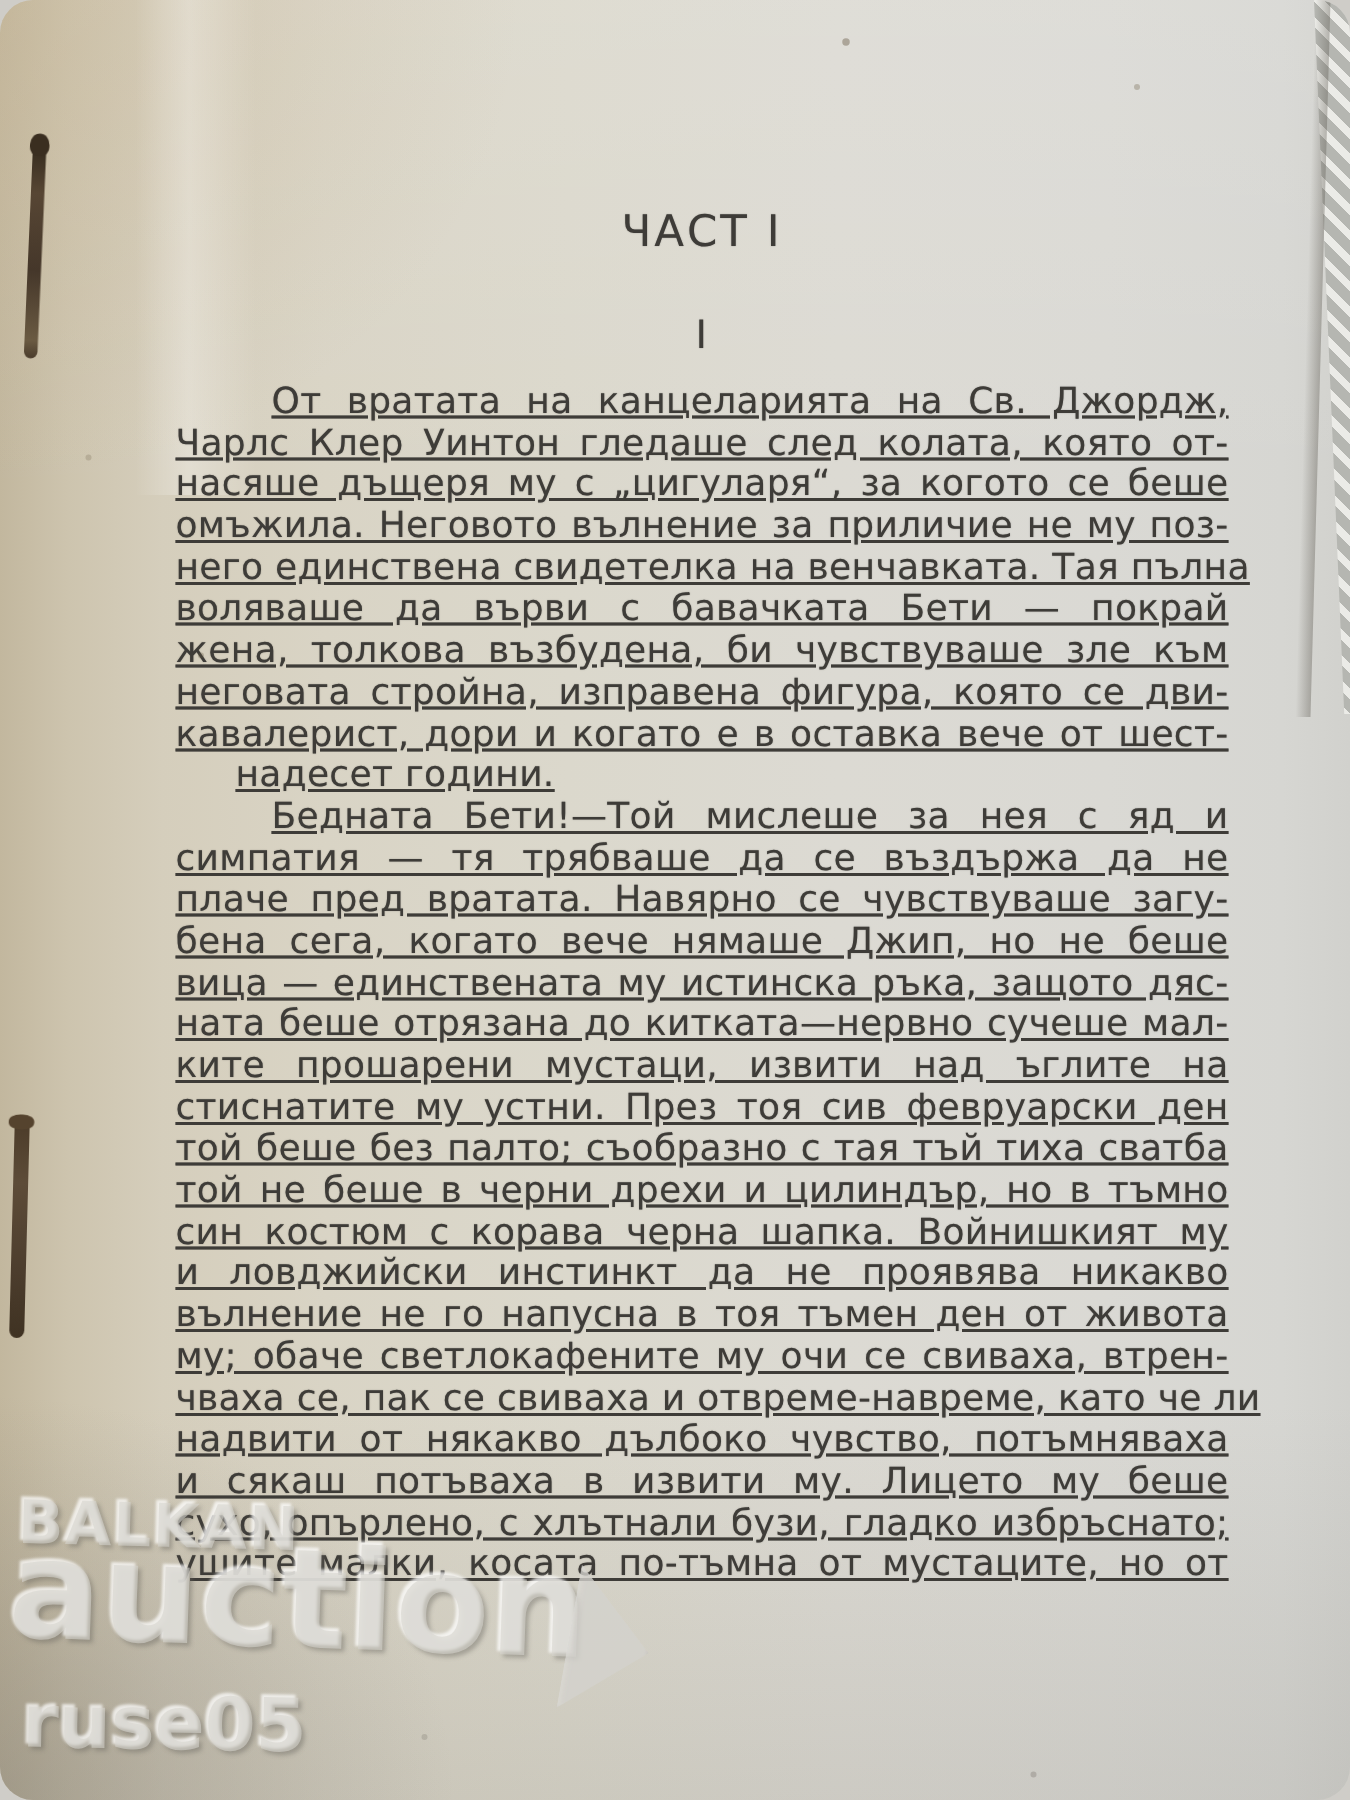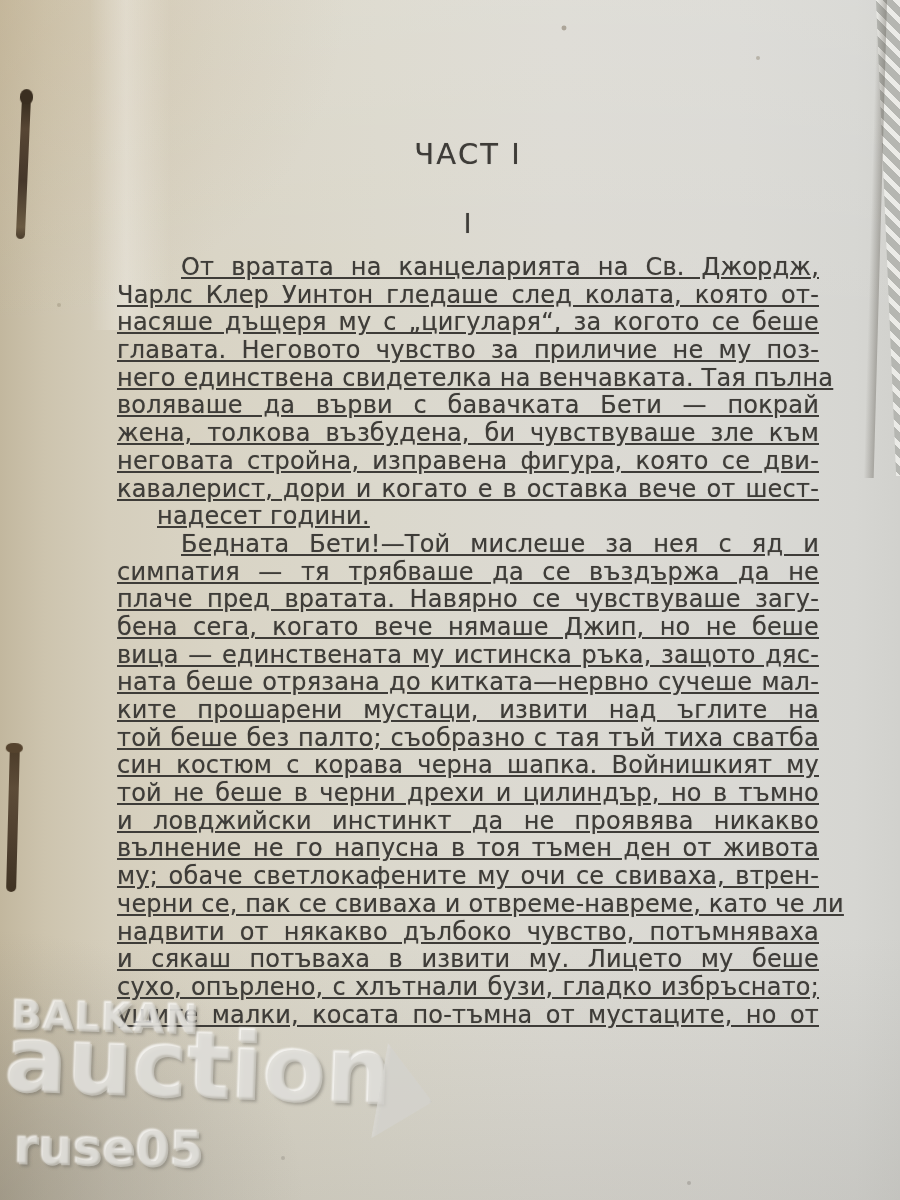--- a/index.html
+++ b/index.html
@@ -1,21 +1,21 @@
 <!DOCTYPE html>
 <html><head>
 <meta charset="utf-8">
 <style>
   html,body { margin:0; padding:0; }
   body {
     width:900px; height:1200px; overflow:hidden;
     font-family:"DejaVu Sans", sans-serif;
     background:#cfcdc8;
   }
-  .photo { position:relative; width:900px; height:1200px; overflow:hidden; }
+  .photo { position:relative; width:900px; height:1200px; overflow:hidden;border-radius:22px; }
 
   
   .page {
     position:absolute; inset:0;
     background:
       linear-gradient(90deg, rgba(255,255,255,0) 10%, rgba(255,255,255,.30) 14%, rgba(255,255,255,0) 19%) no-repeat 0 0 / 100% 330px,
       radial-gradient(55% 38% at 0% 0%, rgba(186,163,122,.28), rgba(186,163,122,0) 70%),
       radial-gradient(45% 30% at 0% 100%, rgba(118,114,106,.34), rgba(118,114,106,0) 75%),
       linear-gradient(to bottom, rgba(255,255,255,.10) 0%, rgba(255,255,255,0) 28%, rgba(255,255,255,0) 78%, rgba(124,121,113,.16) 100%),
       linear-gradient(90deg, #c2b79e 0%, #cdc4ae 5%, #d5cebc 12%, #d9d4c5 24%, #dbd8cc 42%, #dcdad3 62%, #dad9d4 82%, #d6d6d2 95%, #d1d1cd 100%);
@@ -112,41 +112,42 @@
   <div class="staple staple-top"></div>
   <div class="staple staple-bottom"></div>
 
   <div class="part-heading ink">ЧАСТ I</div>
   <div class="chapter-num ink">I</div>
 
   <div class="body-text ink" id="body-text">
       <div class="ln ind">От вратата на канцеларията на Св. Джордж,</div>
       <div class="ln">Чарлс Клер Уинтон гледаше след колата, която от-</div>
       <div class="ln">насяше дъщеря му с „цигуларя“, за когото се беше</div>
-      <div class="ln">главата. Неговото чувство за приличие не му поз-</div>
+      <div class="ln">омъжила. Неговото вълнение за приличие не му поз-</div>
       <div class="ln">него единствена свидетелка на венчавката. Тая пълна</div>
       <div class="ln">воляваше да върви с бавачката Бети — покрай</div>
       <div class="ln">жена, толкова възбудена, би чувствуваше зле към</div>
       <div class="ln">неговата стройна, изправена фигура, която се дви-</div>
       <div class="ln">кавалерист, дори и когато е в оставка вече от шест-</div>
       <div class="ln last">надесет години.</div>
       <div class="ln ind">Бедната Бети!—Той мислеше за нея с яд и</div>
       <div class="ln">симпатия — тя трябваше да се въздържа да не</div>
       <div class="ln">плаче пред вратата. Навярно се чувствуваше загу-</div>
       <div class="ln">бена сега, когато вече нямаше Джип, но не беше</div>
       <div class="ln">вица — единствената му истинска ръка, защото дяс-</div>
       <div class="ln">ната беше отрязана до китката—нервно сучеше мал-</div>
       <div class="ln">ките прошарени мустаци, извити над ъглите на</div>
+      <div class="ln">стиснатите му устни. През тоя сив февруарски ден</div>
       <div class="ln">той беше без палто; съобразно с тая тъй тиха сватба</div>
+      <div class="ln">той не беше в черни дрехи и цилиндър, но в тъмно</div>
       <div class="ln">син костюм с корава черна шапка. Войнишкият му</div>
-      <div class="ln">той не беше в черни дрехи и цилиндър, но в тъмно</div>
       <div class="ln">и ловджийски инстинкт да не проявява никакво</div>
       <div class="ln">вълнение не го напусна в тоя тъмен ден от живота</div>
       <div class="ln">му; обаче светлокафените му очи се свиваха, втрен-</div>
-      <div class="ln">черни се, пак се свиваха и отвреме-навреме, като че ли</div>
+      <div class="ln">чваха се, пак се свиваха и отвреме-навреме, като че ли</div>
       <div class="ln">надвити от някакво дълбоко чувство, потъмняваха</div>
       <div class="ln">и сякаш потъваха в извити му. Лицето му беше</div>
       <div class="ln">сухо, опърлено, с хлътнали бузи, гладко избръснато;</div>
       <div class="ln">ушите малки, косата по-тъмна от мустаците, но от</div>
     </div>
 
   <div class="wm wm-balkan">BALKAN</div>
   <div class="wm wm-auction">auction</div>
   <div class="wm-arrow"></div>
   <div class="wm wm-ruse">ruse05</div>

